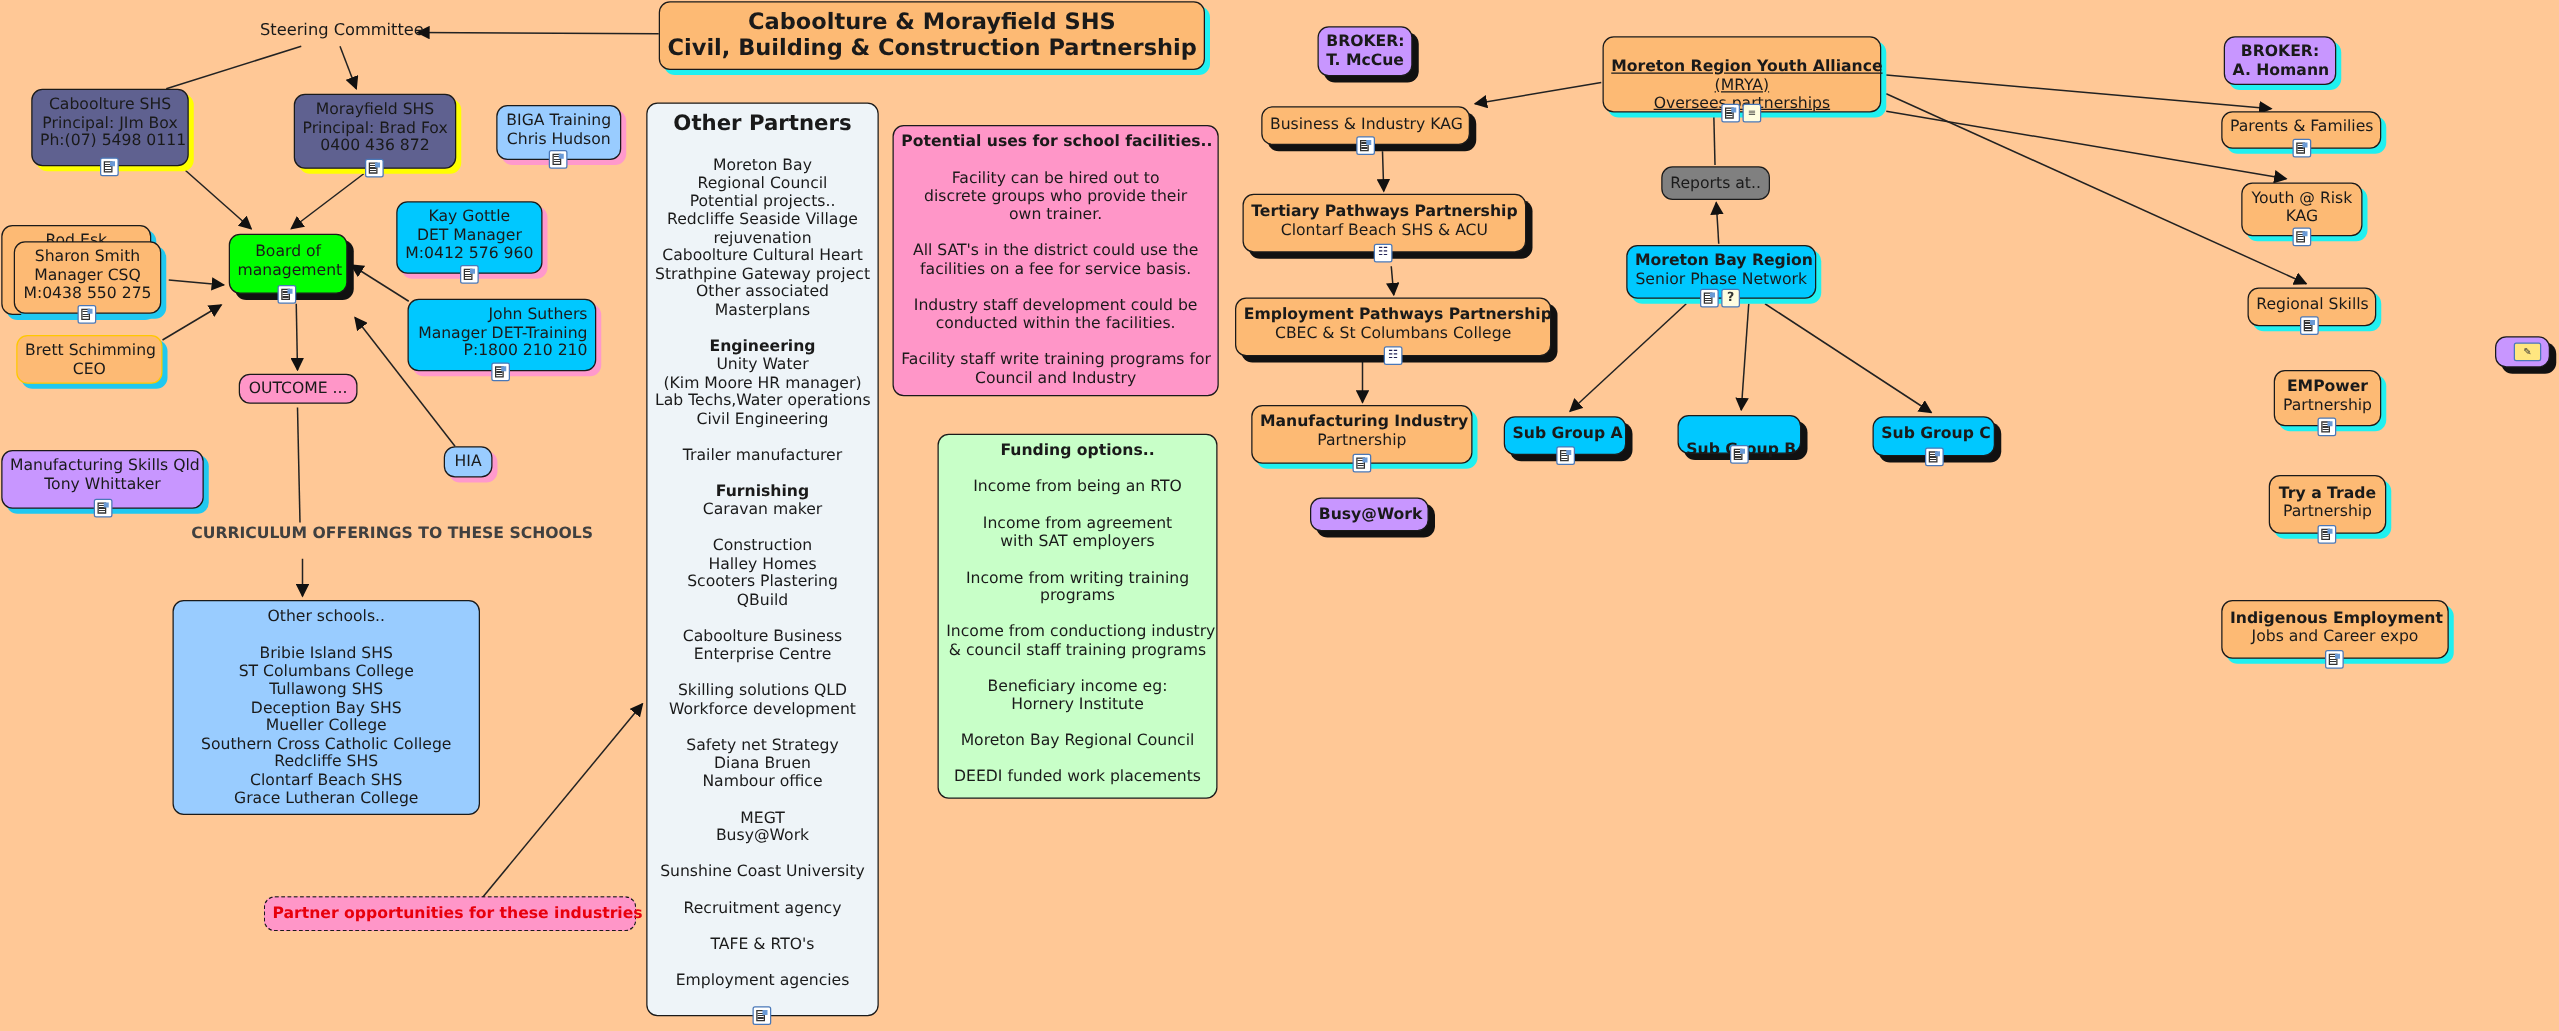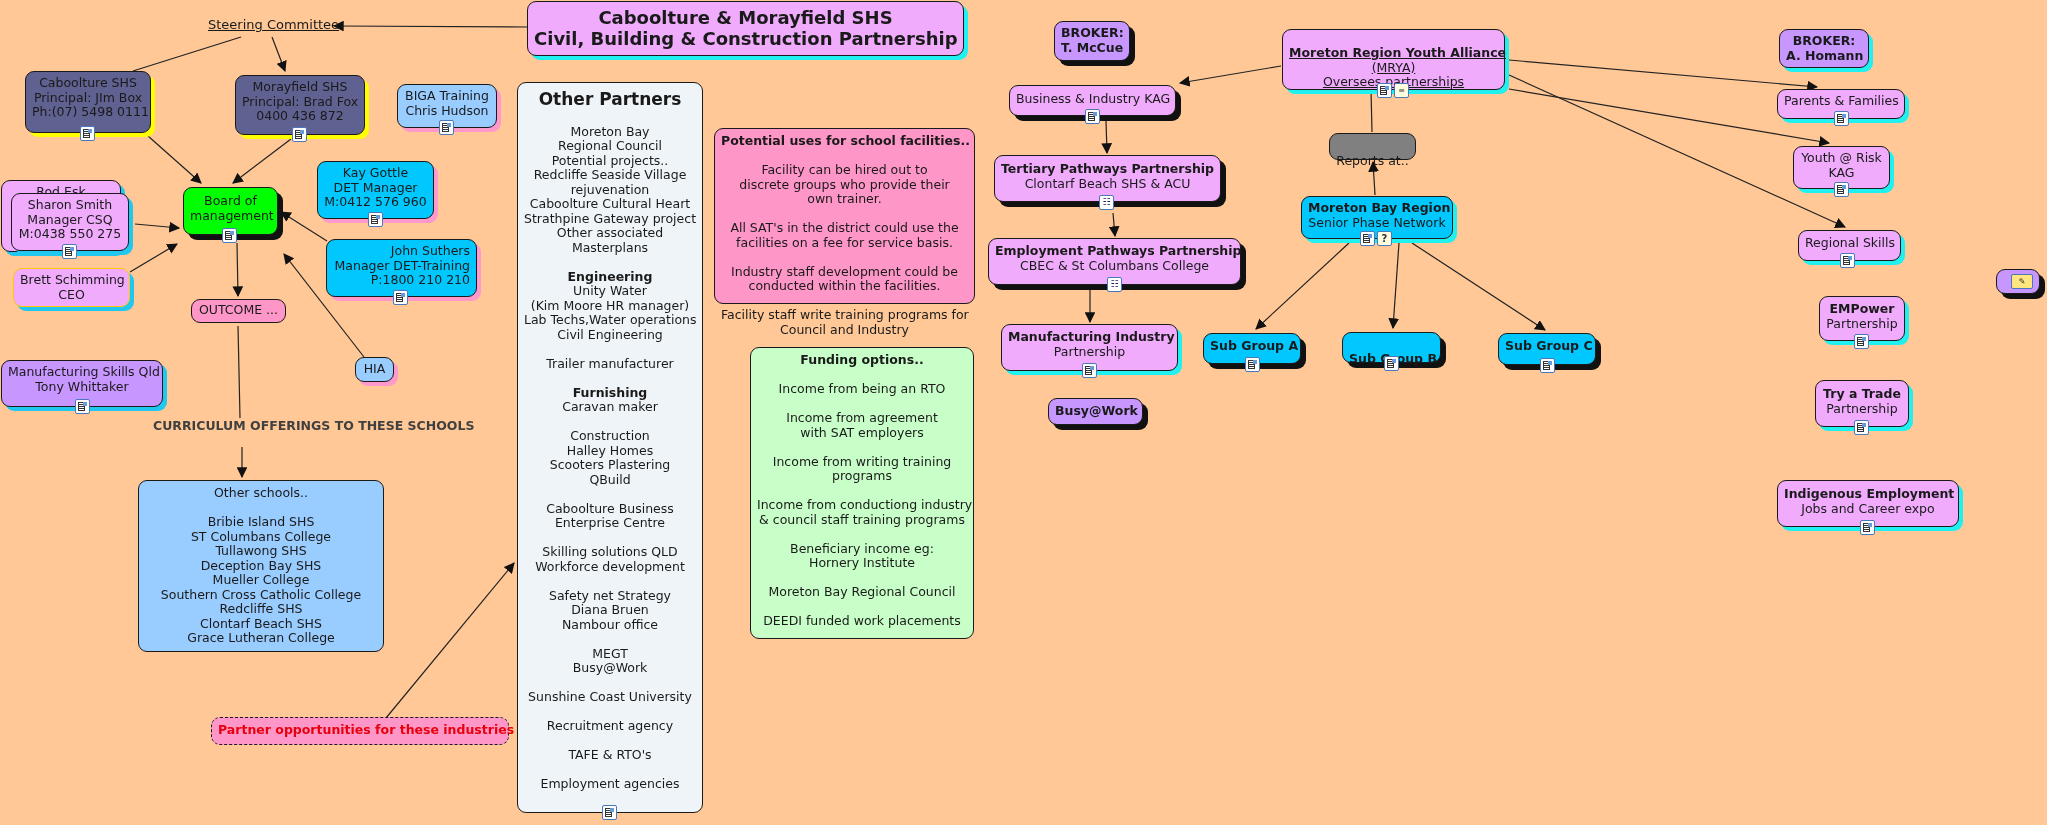--- a/index.html
+++ b/index.html
@@ -9,40 +9,40 @@
   .node { position:absolute; box-sizing:border-box; border:1.3px solid #1a1a1a; border-radius:9px;
           text-align:center; font-size:12.5px; line-height:14.5px; padding:4px 6px; cursor:pointer; }
   .node .b { font-weight:bold; }
   .node .ln { display:block; white-space:nowrap; }
   .gap { display:block; height:14.5px; }
   .sh-yellow { box-shadow:4px 4px 0 #ffff00; }
   .sh-cyan { box-shadow:4px 4px 0 #20f0f0; }
   .sh-pink { box-shadow:4px 4px 0 #ff99cc; }
   .sh-black { box-shadow:5px 5px 0 #111; }
   .sh-cyanb { box-shadow:4px 4px 0 #20c8f0; }
-  .c-gold { background:#f0abfc; }
+  .c-gold { background:#fdba74; }
   .c-slate { background:#5f6190; }
   .c-lblue { background:#99ccff; }
   .c-cyan { background:#00c8ff; }
   .c-green { background:#00ff00; }
   .c-pink { background:#ff96c8; }
   .c-lilac { background:#c896ff; }
   .c-grey { background:#808080; }
   .c-ice { background:#eef4f8; }
   .c-mint { background:#c8ffc8; }
   .icon-doc { position:absolute; width:15px; height:15px; background:#fff; border:1px solid #4a78b8;
               border-radius:2px; box-sizing:border-box; }
   .icon-doc::before { content:""; position:absolute; left:2px; top:2px; width:7px; height:9px;
               border:1px solid #333; background:repeating-linear-gradient(#fff 0 1px,#333 1px 2px); box-sizing:border-box; }
   .icon-doc::after { content:""; position:absolute; right:2px; top:2px; width:4px; height:4px; background:#6a9ad6; }
   .icon-tree { position:absolute; width:15px; height:15px; background:#fff; border:1px solid #4a78b8;
               border-radius:2px; box-sizing:border-box; font-size:9px; line-height:13px; text-align:center; color:#225; }
   .icon-text { position:absolute; width:15px; height:15px; background:#fffde0; border:1px solid #4a78b8;
               border-radius:2px; box-sizing:border-box; font-size:8px; line-height:13px; text-align:center; color:#333; }
-  .label { position:absolute; font-size:13px; white-space:nowrap;text-decoration:underline; }
+  .label { position:absolute; font-size:13px; white-space:nowrap; }
   .red-label { position:absolute; color:#404040; font-weight:bold; font-size:12.5px; line-height:14.5px; text-align:center; white-space:nowrap; }
 </style>
 </head>
 <body>
 
 <svg id="links" xmlns="http://www.w3.org/2000/svg">
   <defs>
     <marker id="ah" viewBox="0 0 10 10" refX="9" refY="5" markerWidth="9" markerHeight="9" orient="auto">
       <path d="M0,0 L10,5 L0,10 z" fill="#111"></path>
     </marker>
@@ -247,21 +247,21 @@
       <span class="gap"></span>
       <span class="ln">Recruitment agency</span>
       <span class="gap"></span>
       <span class="ln">TAFE &amp; RTO's</span>
       <span class="gap"></span>
       <span class="ln">Employment agencies</span>
     </div>
   <span class="icon-doc" style="left:84px;top:722px;"></span>
 </div>
 
-<div class="node c-pink" style="left:714px;top:100px;width:261px;height:176px;padding-top:5px;margin-top:28px;">
+<div class="node c-pink" style="left:714px;top:100px;width:261px;height:217px;padding-top:5px;">
   <span class="ln b">Potential uses for school facilities..</span>
   <div id="facilities-list">
       <span class="gap"></span>
       <span class="ln">Facility can be hired out to</span>
       <span class="ln">discrete groups who provide their</span>
       <span class="ln">own trainer.</span>
       <span class="gap"></span>
       <span class="ln">All SAT's in the district could use the</span>
       <span class="ln">facilities on a fee for service basis.</span>
       <span class="gap"></span>
@@ -330,21 +330,21 @@
 </div>
 
 <div class="node c-gold sh-cyan" style="left:1282px;top:29px;width:223px;height:61px;padding-top:16px;text-decoration:underline;">
   <span class="ln b">Moreton Region Youth Alliance</span>
   <span class="ln">(MRYA)</span>
   <span class="ln">Oversees  partnerships</span>
   <span class="icon-doc" style="left:94px;top:53px;"></span>
   <span class="icon-text" style="left:111px;top:53px;">≡</span>
 </div>
 
-<div class="node c-grey" style="left:1329px;top:133px;width:87px;height:27px;padding-top:20px;">
+<div class="node c-grey" style="left:1329px;top:133px;width:87px;height:27px;padding-top:5px;">
   <span class="ln">Reports at..</span>
 </div>
 
 <div class="node c-cyan sh-cyan" style="left:1301px;top:196px;width:152px;height:43px;padding-top:4px;">
   <span class="ln b">Moreton Bay Region</span>
   <span class="ln">Senior Phase Network</span>
   <span class="icon-doc" style="left:58px;top:34px;"></span>
   <span class="icon-text" style="left:75px;top:34px;font-size:10px;font-weight:bold;">?</span>
 </div>
 

